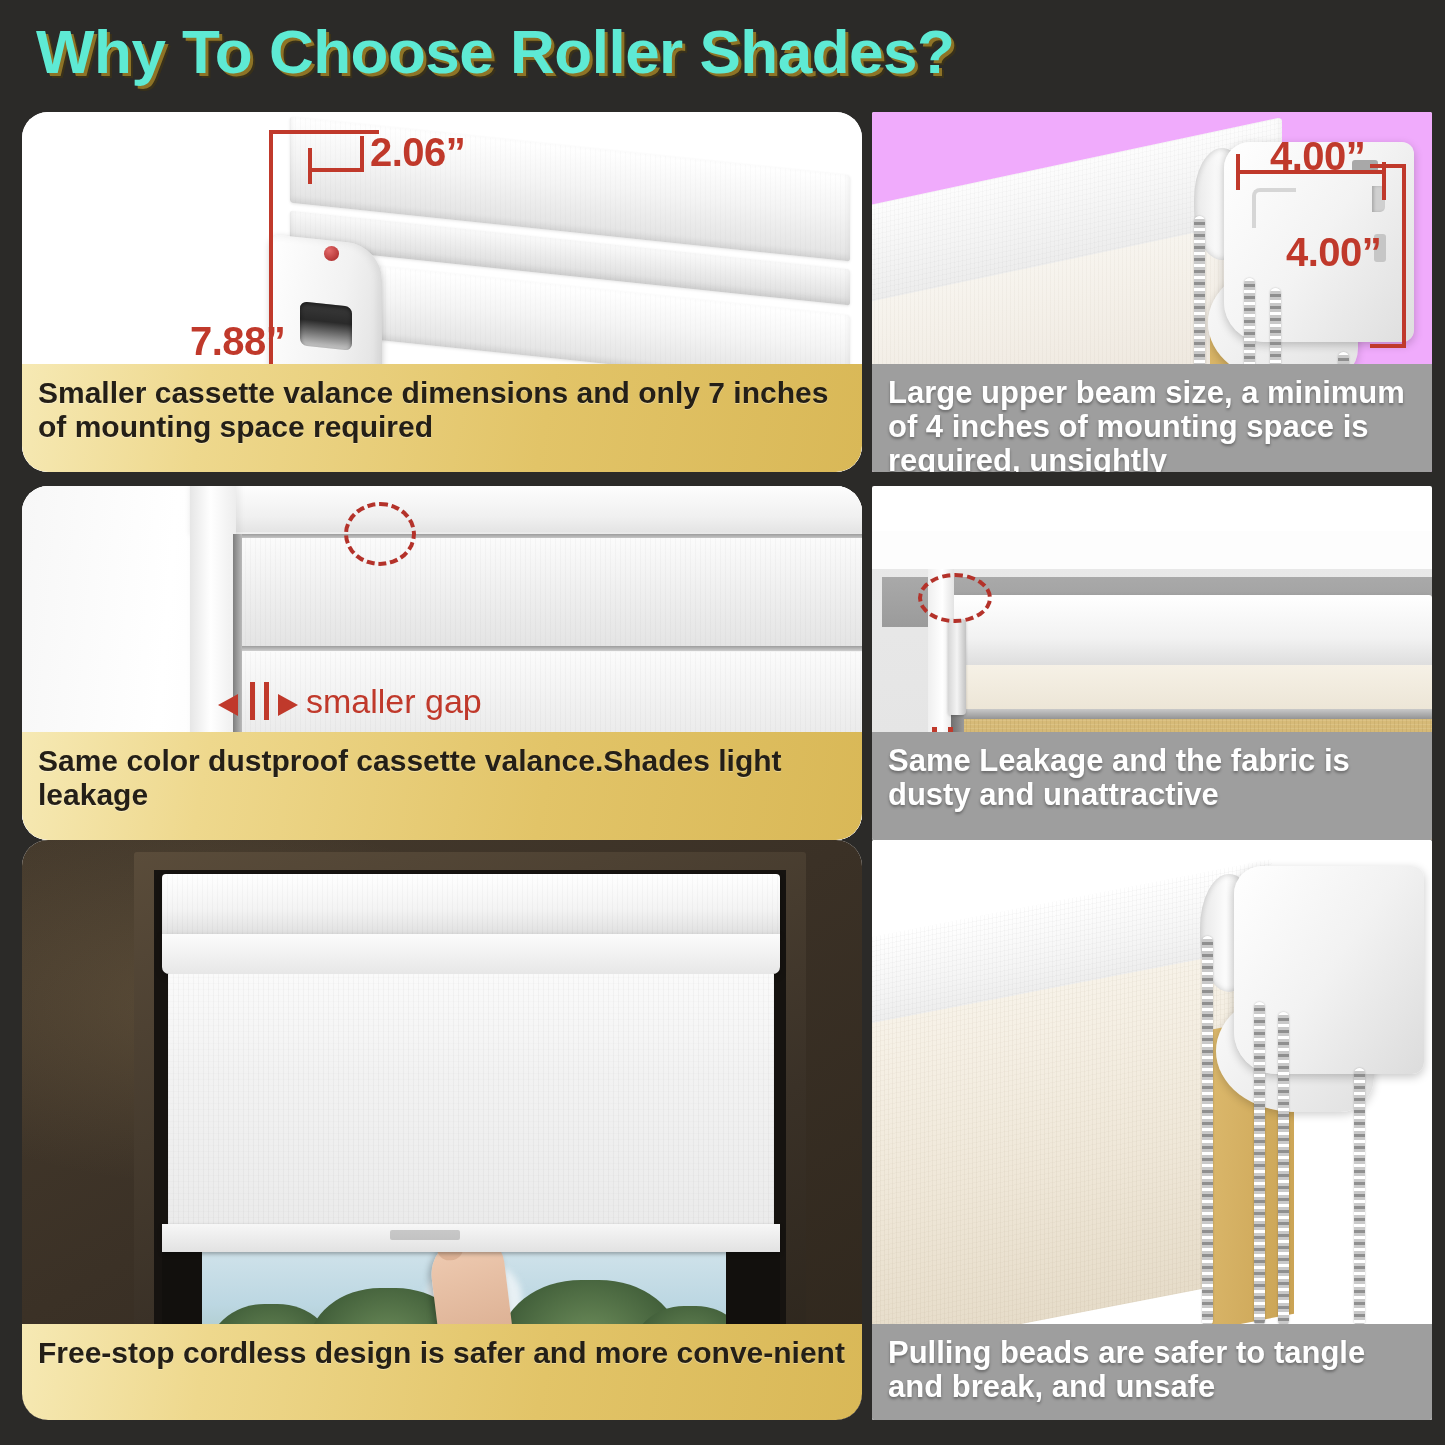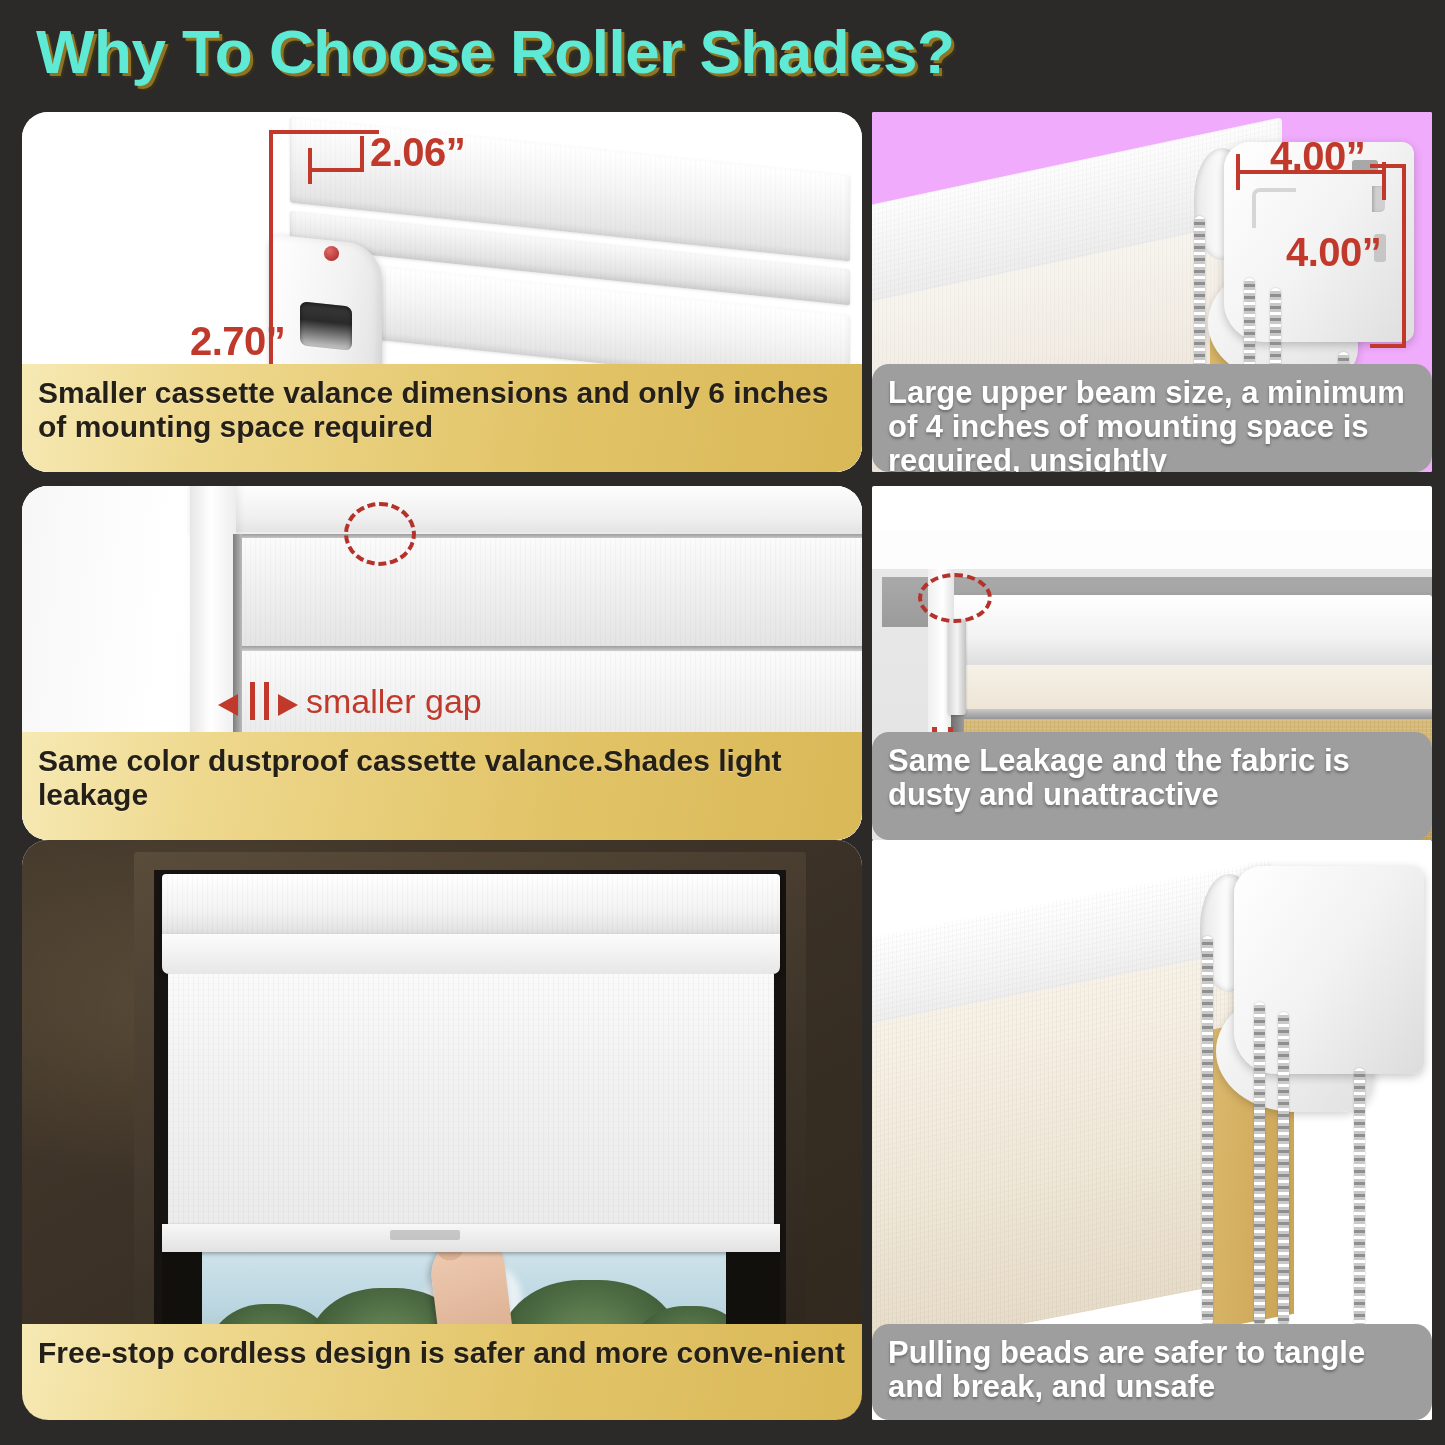--- a/index.html
+++ b/index.html
@@ -30,21 +30,21 @@
   .r1 { top:4px;   height:360px; }
   .r2 { top:378px; height:354px;padding-left:33px; }
   .r3 { top:732px; height:580px; }
 
   .photo { position:absolute; left:0; top:0; width:100%; height:100%; }
 
   
   .cap {
     position:absolute; left:0; bottom:0; width:100%;
     padding:12px 16px 14px 16px;
-    font-size:30px; font-weight:bold; line-height:1.12;border-radius:17px;
+    font-size:30px; font-weight:bold; line-height:1.12;
   }
   .cap.gold {
     background:linear-gradient(100deg,#f6e9b4 0%,#eed88d 22%,#e2c468 62%,#d9b857 100%);
     color:#241f17;
     text-shadow:0 1px 0 rgba(255,255,255,.35);
     border-radius:0 0 26px 26px;
   }
   .cap.grey {
     background:#9e9e9e; color:#ffffff;
     text-shadow:0 2px 3px rgba(0,0,0,.35);
@@ -425,31 +425,31 @@
         <div class="screw s1"></div>
         <div class="dial"></div>
       </div>
       <div class="pin"></div>
 
       <div>
         <div class="dimline" style="left:247px; top:18px;  width:4px;  height:308px;"></div>
         <div class="dimline" style="left:247px; top:18px;  width:110px; height:4px;"></div>
         <div class="dimline" style="left:247px; top:322px; width:110px; height:4px;"></div>
       </div>
-      <div class="dimtext" style="left:168px; top:207px;">2.70”</div>
+      <div class="dimtext" style="left:168px; top:207px;">7.88”</div>
 
       <div>
         <div class="dimline" style="left:286px; top:36px;  width:4px;  height:36px;"></div>
         <div class="dimline" style="left:286px; top:56px;  width:56px;  height:4px;"></div>
         <div class="dimline" style="left:338px; top:24px;  width:4px;  height:36px;"></div>
       </div>
       <div class="dimtext" style="left:348px; top:18px;">2.06”</div>
     </div>
 
-    <div class="cap gold tall">Smaller cassette valance dimensions and only 6 inches of mounting space required</div>
+    <div class="cap gold tall">Smaller cassette valance dimensions and only 7 inches of mounting space required</div>
   </div>
 
   <div class="panel right r1">
     <div class="photo p2-bg">
 
       <div class="beam-fab"></div>
       <div class="beam-drop"></div>
       <div class="tan-strip"></div>
 
       <div class="roller-end"></div>

